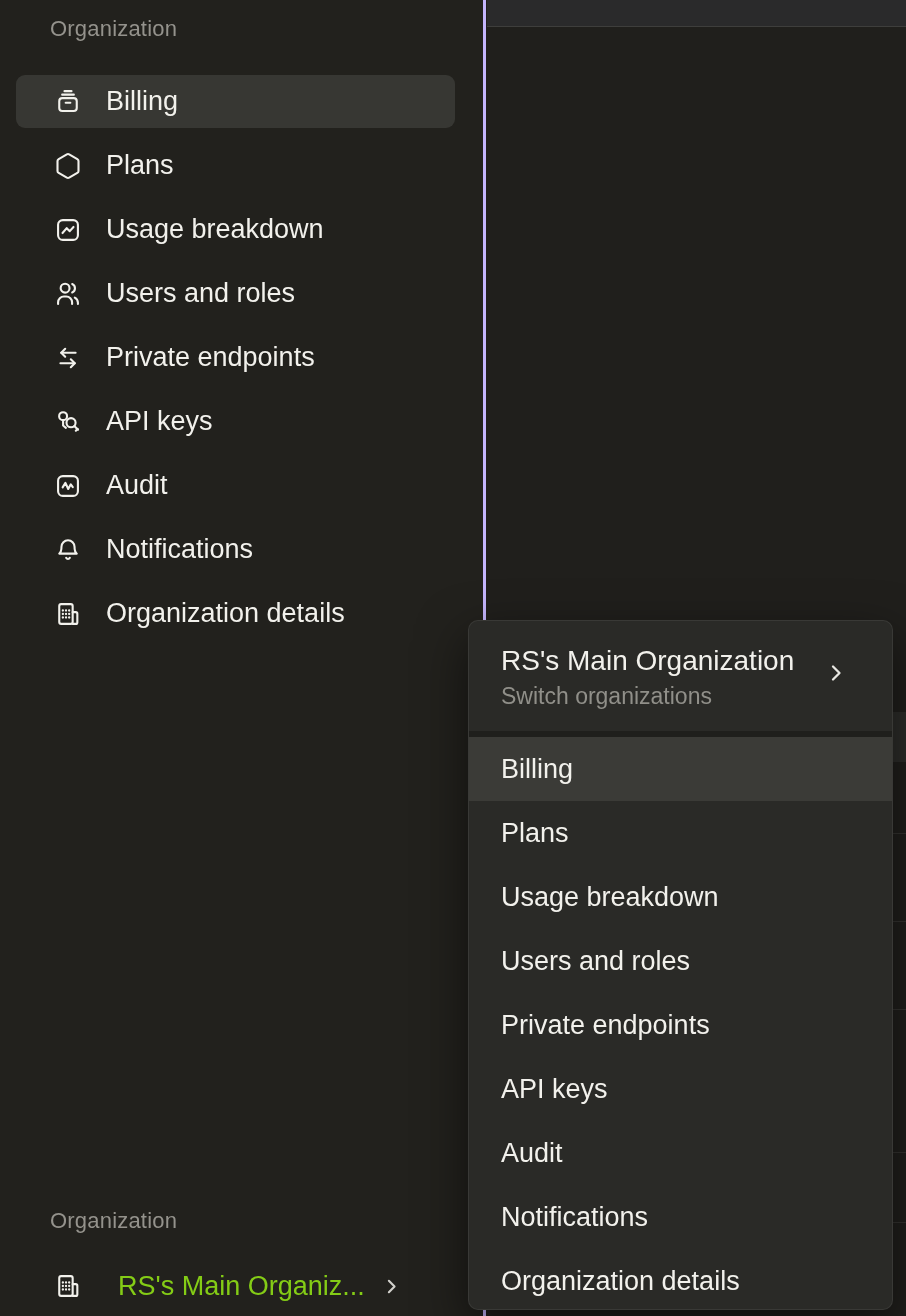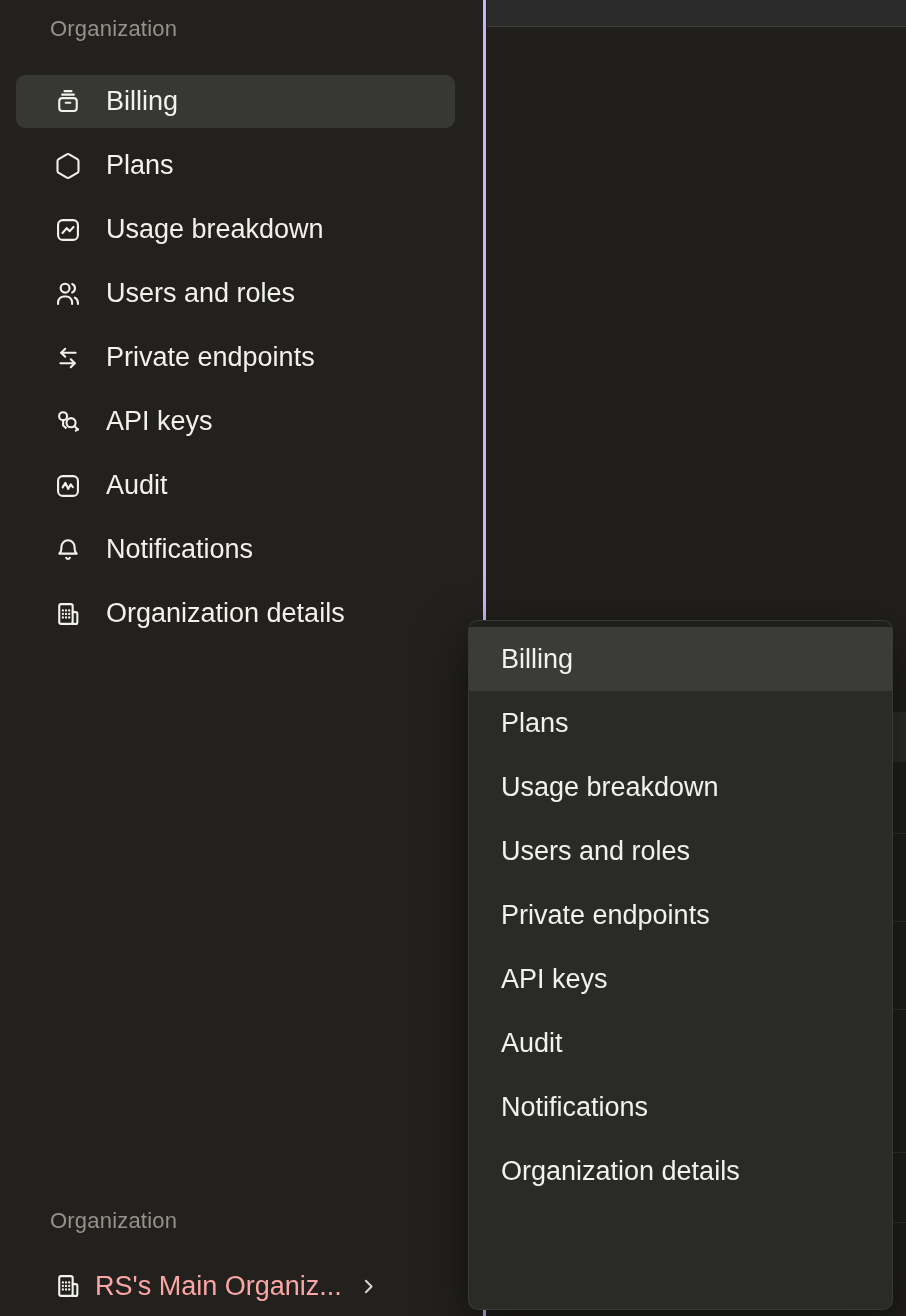--- a/index.html
+++ b/index.html
@@ -38,21 +38,21 @@
   .side-item.selected { background:#373733; }
   .side-item-label { margin-left:24px; font-size:27px; color:#f2f1ec; }
   .icon { display:inline-flex; color:#f2f1ec; }
   .icon svg { display:block; }
 
   .footer-row {
     position:absolute; top:1258px; left:16px; width:439px; height:56px;
     display:flex; align-items:center; padding-left:38px; box-sizing:border-box;
     border-radius:9px; cursor:pointer;
   }
-  .footer-org-name { margin-left:13px; font-size:27px; color:#fca5a5; }
+  .footer-org-name { margin-left:36px; font-size:27px; color:#84cc16; }
   .footer-chev { margin-left:16px; color:#d2d1cc; }
 
   
   .popup {
     position:absolute; left:468px; top:620px; width:425px; height:690px;
     background:#2a2a27; border:1px solid rgba(255,255,255,0.07);
     border-radius:10px; box-sizing:border-box; overflow:hidden;
     box-shadow:0 18px 50px rgba(0,0,0,0.55); z-index:5;
   }
   .popup-header { position:relative; padding:22px 80px 20px 32px; cursor:pointer; }
@@ -188,20 +188,29 @@
       <span class="footer-org-name">RS's Main Organiz...</span>
       <span class="icon footer-chev" id="footer-chev">
           <svg width="21" height="21" viewBox="0 0 24 24" fill="none" stroke="currentColor" stroke-width="1.8" stroke-linecap="round" stroke-linejoin="round">
             <path d="M9 5.5 15.5 12 9 18.5" stroke-width="2.4"></path>
           </svg>
         </span>
     </div>
   </aside>
 
   <div class="popup">
+    <div class="popup-header">
+      <div class="popup-title">RS's Main Organization</div>
+      <div class="popup-subtitle">Switch organizations</div>
+      <span class="icon popup-chev" id="popup-chev">
+          <svg width="24" height="24" viewBox="0 0 24 24" fill="none" stroke="currentColor" stroke-width="1.8" stroke-linecap="round" stroke-linejoin="round">
+            <path d="M9 5.5 15.5 12 9 18.5" stroke-width="2.3"></path>
+          </svg>
+        </span>
+    </div>
     <div class="popup-divider"></div>
     <div class="popup-list" id="popup-list">
         <div class="popup-item selected">
           <span>Billing</span>
         </div>
         <div class="popup-item">
           <span>Plans</span>
         </div>
         <div class="popup-item">
           <span>Usage breakdown</span>

